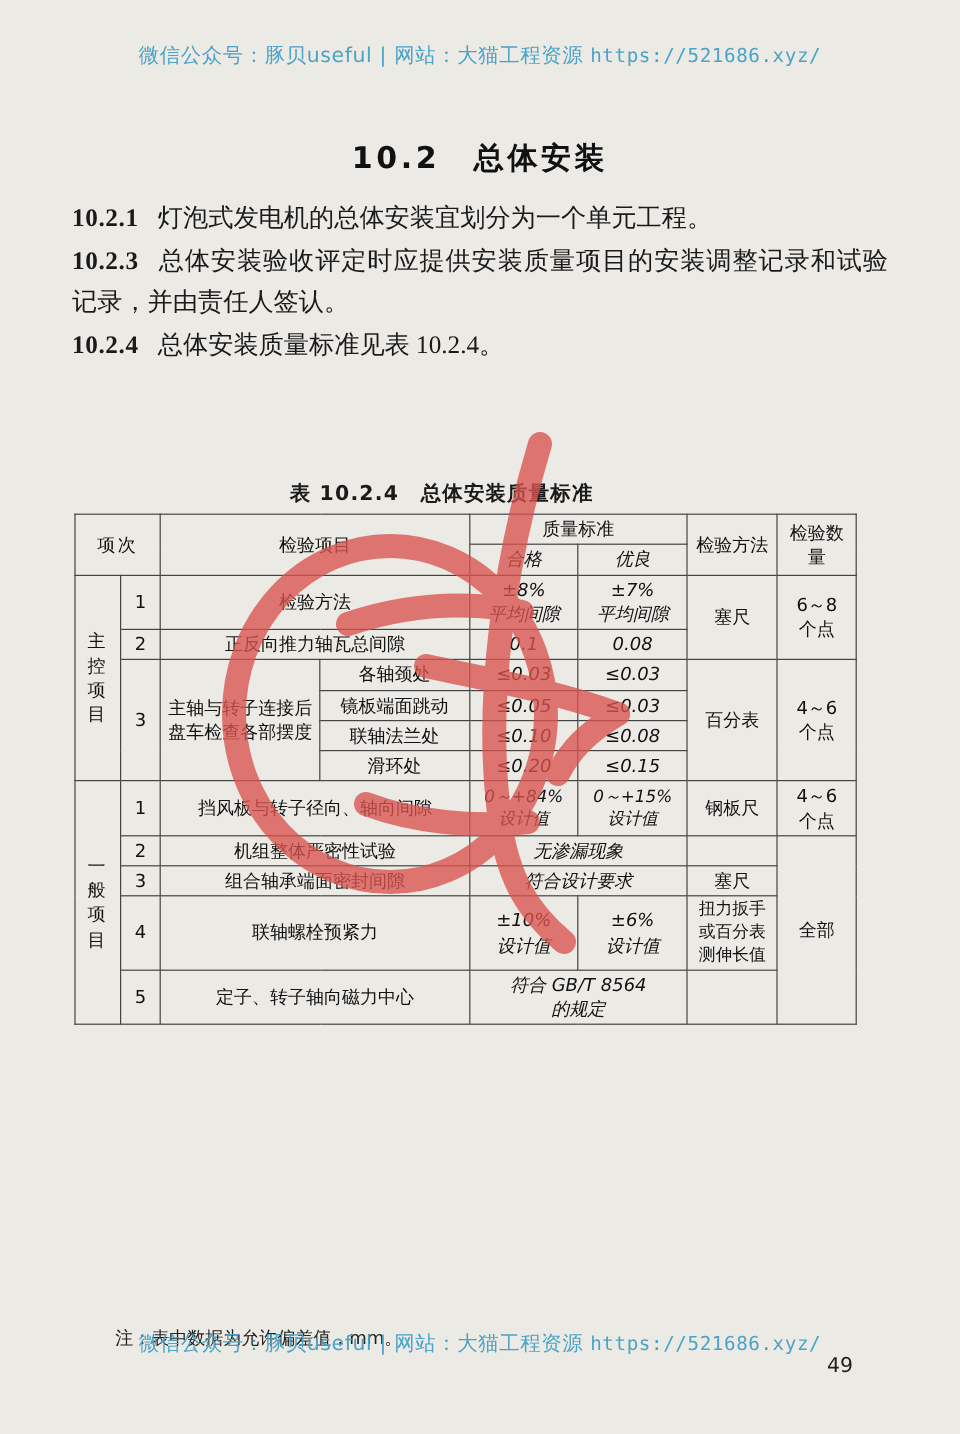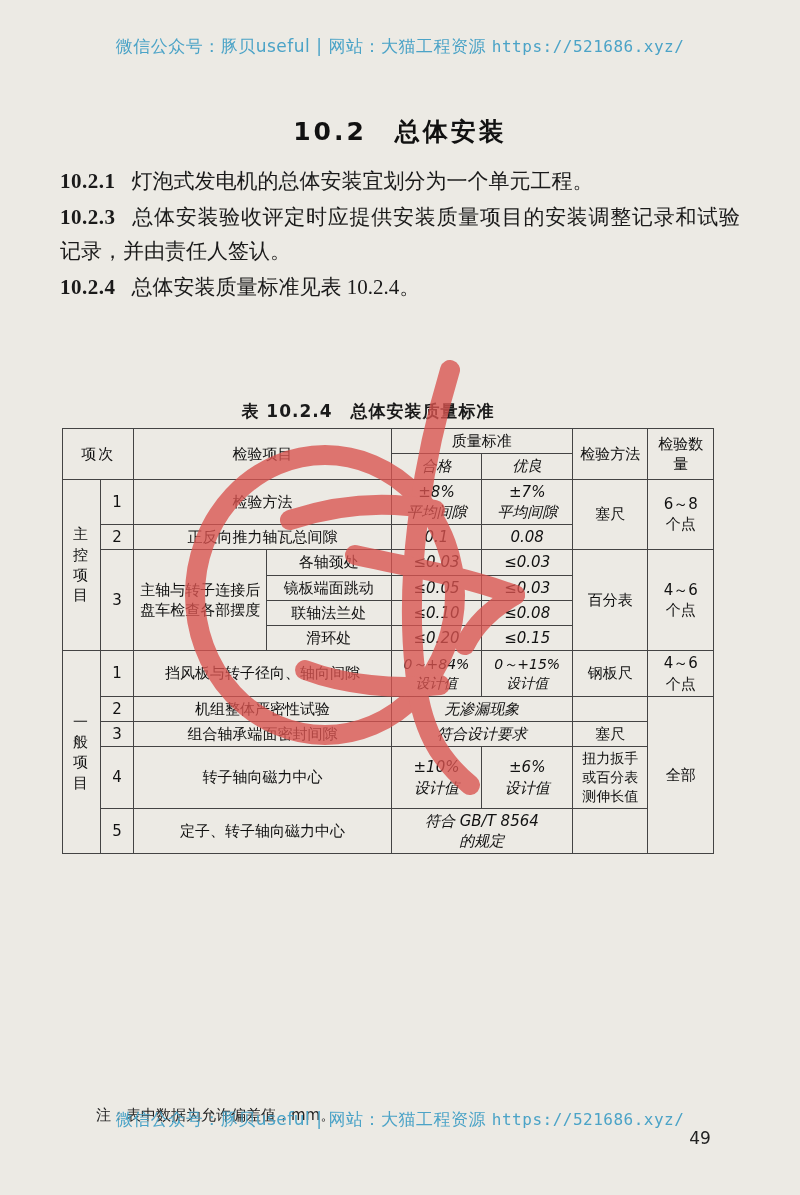--- a/index.html
+++ b/index.html
@@ -282,21 +282,21 @@
         <td class="qty" rowspan="4"><span>全部</span></td>
       </tr>
       <tr>
         <td class="idx">3</td>
         <td class="item" colspan="2">组合轴承端面密封间隙</td>
         <td class="lvl" colspan="2">符合设计要求</td>
         <td class="method">塞尺</td>
       </tr>
       <tr>
         <td class="idx">4</td>
-        <td class="item" colspan="2">转子轴向磁力中心</td>
+        <td class="item" colspan="2">联轴螺栓预紧力</td>
         <td class="lvl"><span style="white-space:pre-line">±10%
 设计值</span></td>
         <td class="lvl"><span style="white-space:pre-line">±6%
 设计值</span></td>
         <td class="method tiny"><span style="white-space:pre-line">扭力扳手
 或百分表
 测伸长值</span></td>
       </tr>
       <tr>
         <td class="idx">5</td>

